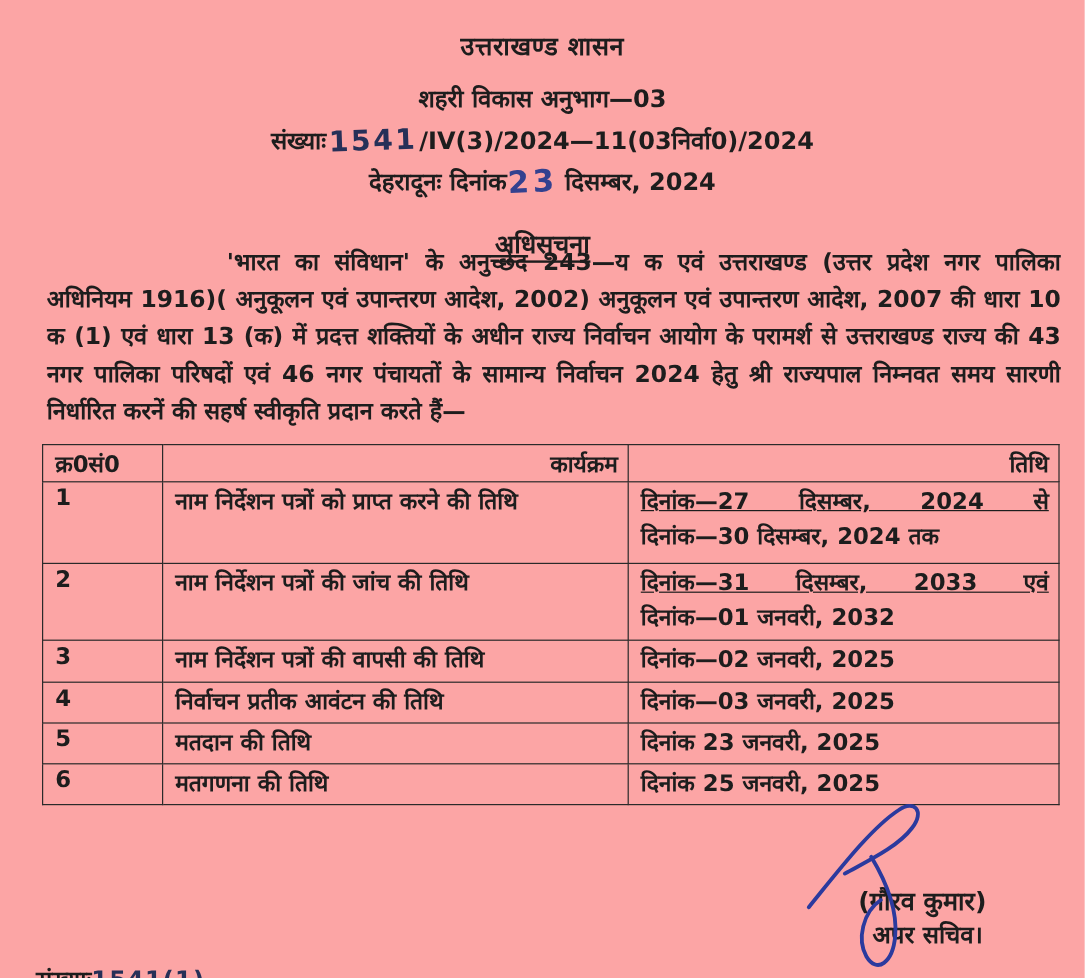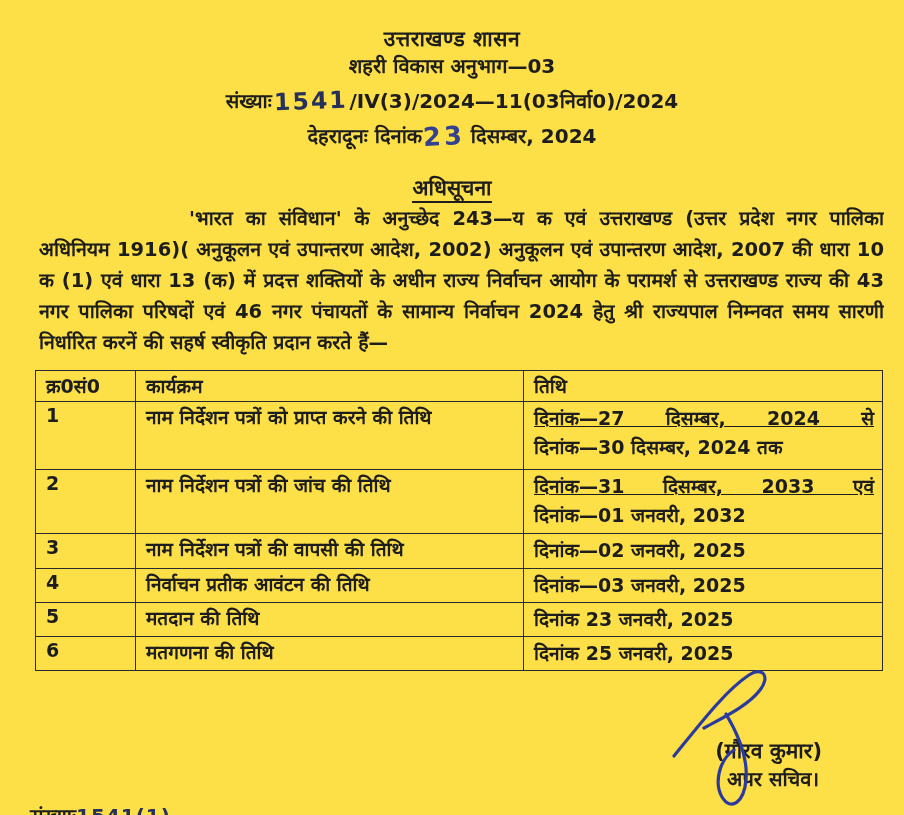--- a/index.html
+++ b/index.html
@@ -5,33 +5,33 @@
   html, body {
     margin: 0; padding: 0;
     width: 904px; height: 815px;
     background: #fdfdfc;
     overflow: hidden;
     font-family: "DejaVu Sans", "Liberation Sans", sans-serif;
   }
   .page {
     position: relative;
     width: 904px; height: 815px;
-    background: #fde047;
+    background: #fca5a5;
     color: #1d1d1d;
     overflow: hidden;
   }
   
   .hdr {
     position: absolute;
     top: 24px; left: 0;
     width: 904px;
     text-align: center;
   }
   .h-line1 { font-size: 21px; font-weight: 700; letter-spacing: 0.5px; }
-  .h-line2 { font-size: 20px; font-weight: 700; margin-top: 0; }
+  .h-line2 { font-size: 20px; font-weight: 700; margin-top: 16px; }
   .h-line3 { font-size: 20px; font-weight: 700; margin-top: 7px; white-space: nowrap; }
   .h-line4 { font-size: 20px; font-weight: 700; margin-top: 5px; }
   .h-line5 { margin-top: 24px; }
   .notif {
     font-size: 21px; font-weight: 700;
     border-bottom: 2px solid #1d1d1d;
     padding-bottom: 1px;
   }
   .hand {
     display: inline-block;
@@ -82,21 +82,21 @@
     border: 1.4px solid #2a2a2a;
     padding: 2px 8px 2px 10px;
     vertical-align: top;
     overflow: hidden;
   }
   .sched-table col.c1 { width: 100px; }
   .sched-table col.c2 { width: 388px; }
   .sched-table col.c3 { width: 359px; }
   .sched-table thead th { font-weight: 700; height: 25px; }
   .th-sn { text-align: left; }
-  .th-prog, .th-date { text-align: left; }
+  .th-prog, .th-date { text-align: right; }
   tr.r1 td { height: 63px; }
   tr.r2 td { height: 59px; }
   tr.r3 td { height: 30px; }
   tr.r4 td { height: 23px; }
   tr.r5 td { height: 27px; }
   tr.r6 td { height: 25px; }
   .date-cell .l1, .date-cell .l2 { line-height: 29px; }
   .date-cell.two-line .l1 { text-align: justify; text-align-last: justify; text-decoration: underline; }
   .date-cell .l2:empty { display: none; }
   

